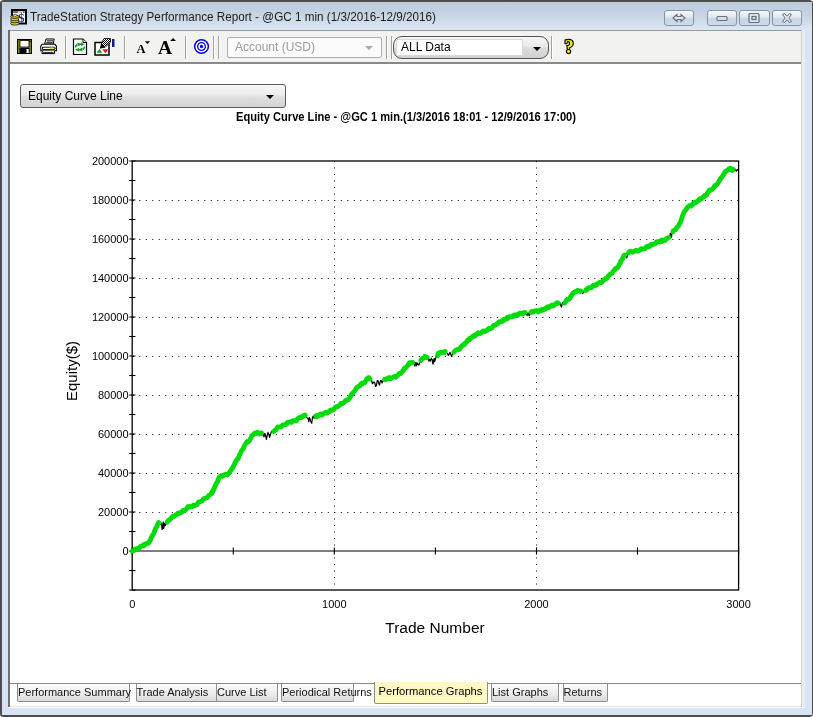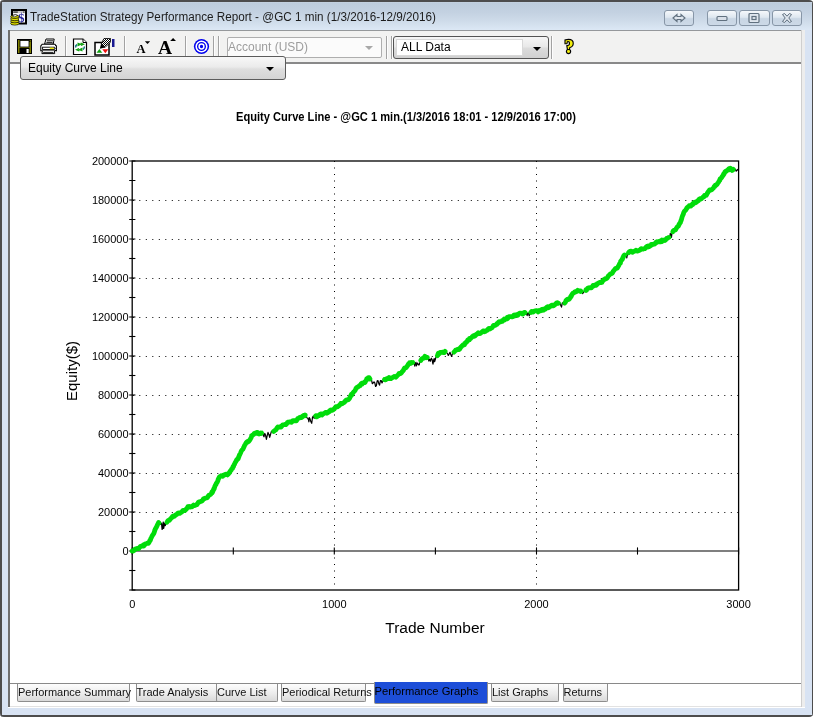--- a/index.html
+++ b/index.html
@@ -11,39 +11,39 @@
  background:linear-gradient(#bccbdb,#c3d1e1 40%,#cfdcea 72%,#dce8f5);
  box-shadow:inset 0 2px 1px rgba(255,255,255,.85);}
 .tbtn{position:absolute;top:9.5px;height:16px;border:1px solid #8796a7;border-radius:3px;
  background:linear-gradient(#f5f8fb,#dee7f0 45%,#c9d6e4 55%,#ccd9e7);}
 #toolbar{position:absolute;left:0;top:30px;width:813px;height:33.5px;
  background:#f2f2f1;border-top:1px solid #95989b;border-bottom:2px solid #898989;}
 .sep{position:absolute;top:5px;height:23px;width:2px;
  background:linear-gradient(90deg,#a2a2a2 50%,#fdfdfd 50%);}
 #acombo{position:absolute;left:227px;top:36.5px;width:155px;height:21px;
  border:1px solid #aeaeae;border-radius:2px;background:#fbfbfb;
- font-size:12px;color:#9d9d9d;line-height:19px;}
+ font-size:12px;color:#9d9d9d;line-height:19px;padding-left:7px;}
 #dcombo{position:absolute;left:393px;top:35.5px;width:156px;height:23px;
- border:1px solid #545454;border-radius:3px;
+ border:1px solid #545454;border-radius:9px;
  background:linear-gradient(#f6f6f6,#e9e9e9 45%,#dbdbdb 55%,#d0d0d0);}
 #dcombo .inner{position:absolute;left:2px;top:2px;width:127px;height:17px;
  background:#fff;border:1px solid #d8d8d8;font-size:12px;color:#000;
  line-height:15px;padding-left:4px;}
 .arr{position:absolute;width:0;height:0;border-left:4px solid transparent;
  border-right:4px solid transparent;border-top:4px solid #000;}
-#ecombo{position:absolute;left:20px;top:56px;width:266px;height:24px;
+#ecombo{position:absolute;left:20px;top:84px;width:266px;height:24px;
  border:1px solid #5c5c5c;border-radius:3px;
  background:linear-gradient(#f8f8f8,#ebebeb 45%,#dedede 55%,#d4d4d4);
  font-size:12px;color:#000;line-height:22px;padding-left:7px;z-index:2;}
 .tab{position:absolute;top:684px;height:18px;border:1px solid #8e8e8e;border-top:none;
  border-radius:0 0 2px 2px;background:linear-gradient(#fdfdfd,#ececec 55%,#d9d9d9);
  font-size:11px;color:#111;text-align:left;line-height:16px;white-space:nowrap;z-index:2;}
-#tab-active{position:absolute;top:681.5px;height:22.5px;background:#1d4ed8;
+#tab-active{position:absolute;top:681.5px;height:22.5px;background:#fef9c3;
  border:1px solid #8e8e8e;border-top:none;border-radius:0 0 2px 2px;
- font-size:11.2px;color:#000;text-align:left;line-height:19px;z-index:3;}
+ font-size:11.2px;color:#000;text-align:center;line-height:19px;z-index:3;}
 svg{display:block;}
 .edge{position:absolute;z-index:20;background:#4d4d4d;}
 </style></head><body>
 <div id="win">
 
 <div class="abs" style="left:0;top:683px;width:813px;height:1px;background:#898989;z-index:1"></div>
 <div class="abs" style="left:0;top:703px;width:813px;height:4.5px;background:#fff;z-index:1"></div>
 <div class="abs" style="left:0;top:705.5px;width:813px;height:1px;background:#e2e2e2;z-index:4"></div>
 <div class="abs" style="left:0;top:707.5px;width:813px;height:7.5px;background:#d8e3f3;z-index:4"></div>
 <div class="abs" style="left:0;top:30px;width:8px;height:687px;background:#d8e3f3;z-index:5"></div>
@@ -234,16 +234,16 @@
 <text x="132.2" y="608" text-anchor="middle" class="lbl">0</text>
 <text x="334.3" y="608" text-anchor="middle" class="lbl">1000</text>
 <text x="536.5" y="608" text-anchor="middle" class="lbl">2000</text>
 <text x="738.6" y="608" text-anchor="middle" class="lbl">3000</text>
 <text x="77" y="371" class="lbl" text-anchor="middle" transform="rotate(-90 77 371)" style="font-size:15px">Equity($)</text>
 <text x="435" y="633" text-anchor="middle" class="lbl" style="font-size:15.5px">Trade Number</text>
 </svg>
 <div class="tab" style="left:17px;width:113px">Performance Summary</div>
 <div class="tab" style="left:135.5px;width:97px">Trade Analysis</div>
 <div class="tab" style="left:216px;width:61.5px">Curve List</div>
-<div class="tab" style="left:281px;width:85px">Periodical Returns</div>
+<div class="tab" style="left:281px;width:73px">Periodical Returns</div>
 <div class="tab" style="left:491px;width:68px">List Graphs</div>
 <div class="tab" style="left:562.5px;width:45px">Returns</div>
 <div id="tab-active" style="left:373.5px;width:114px">Performance Graphs</div>
 </div>
 </body></html>

